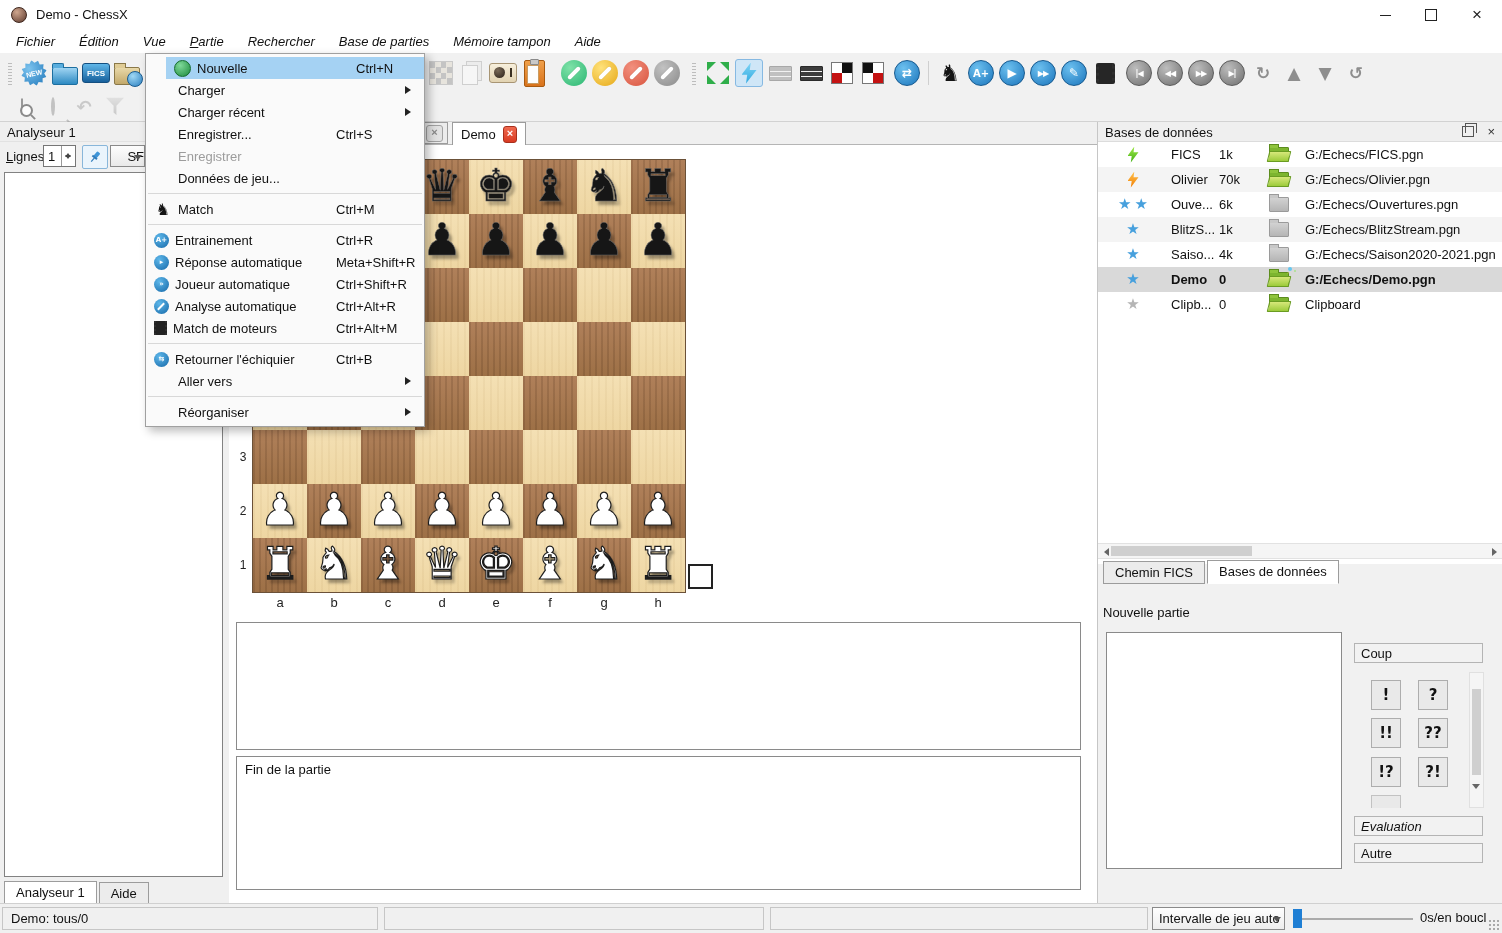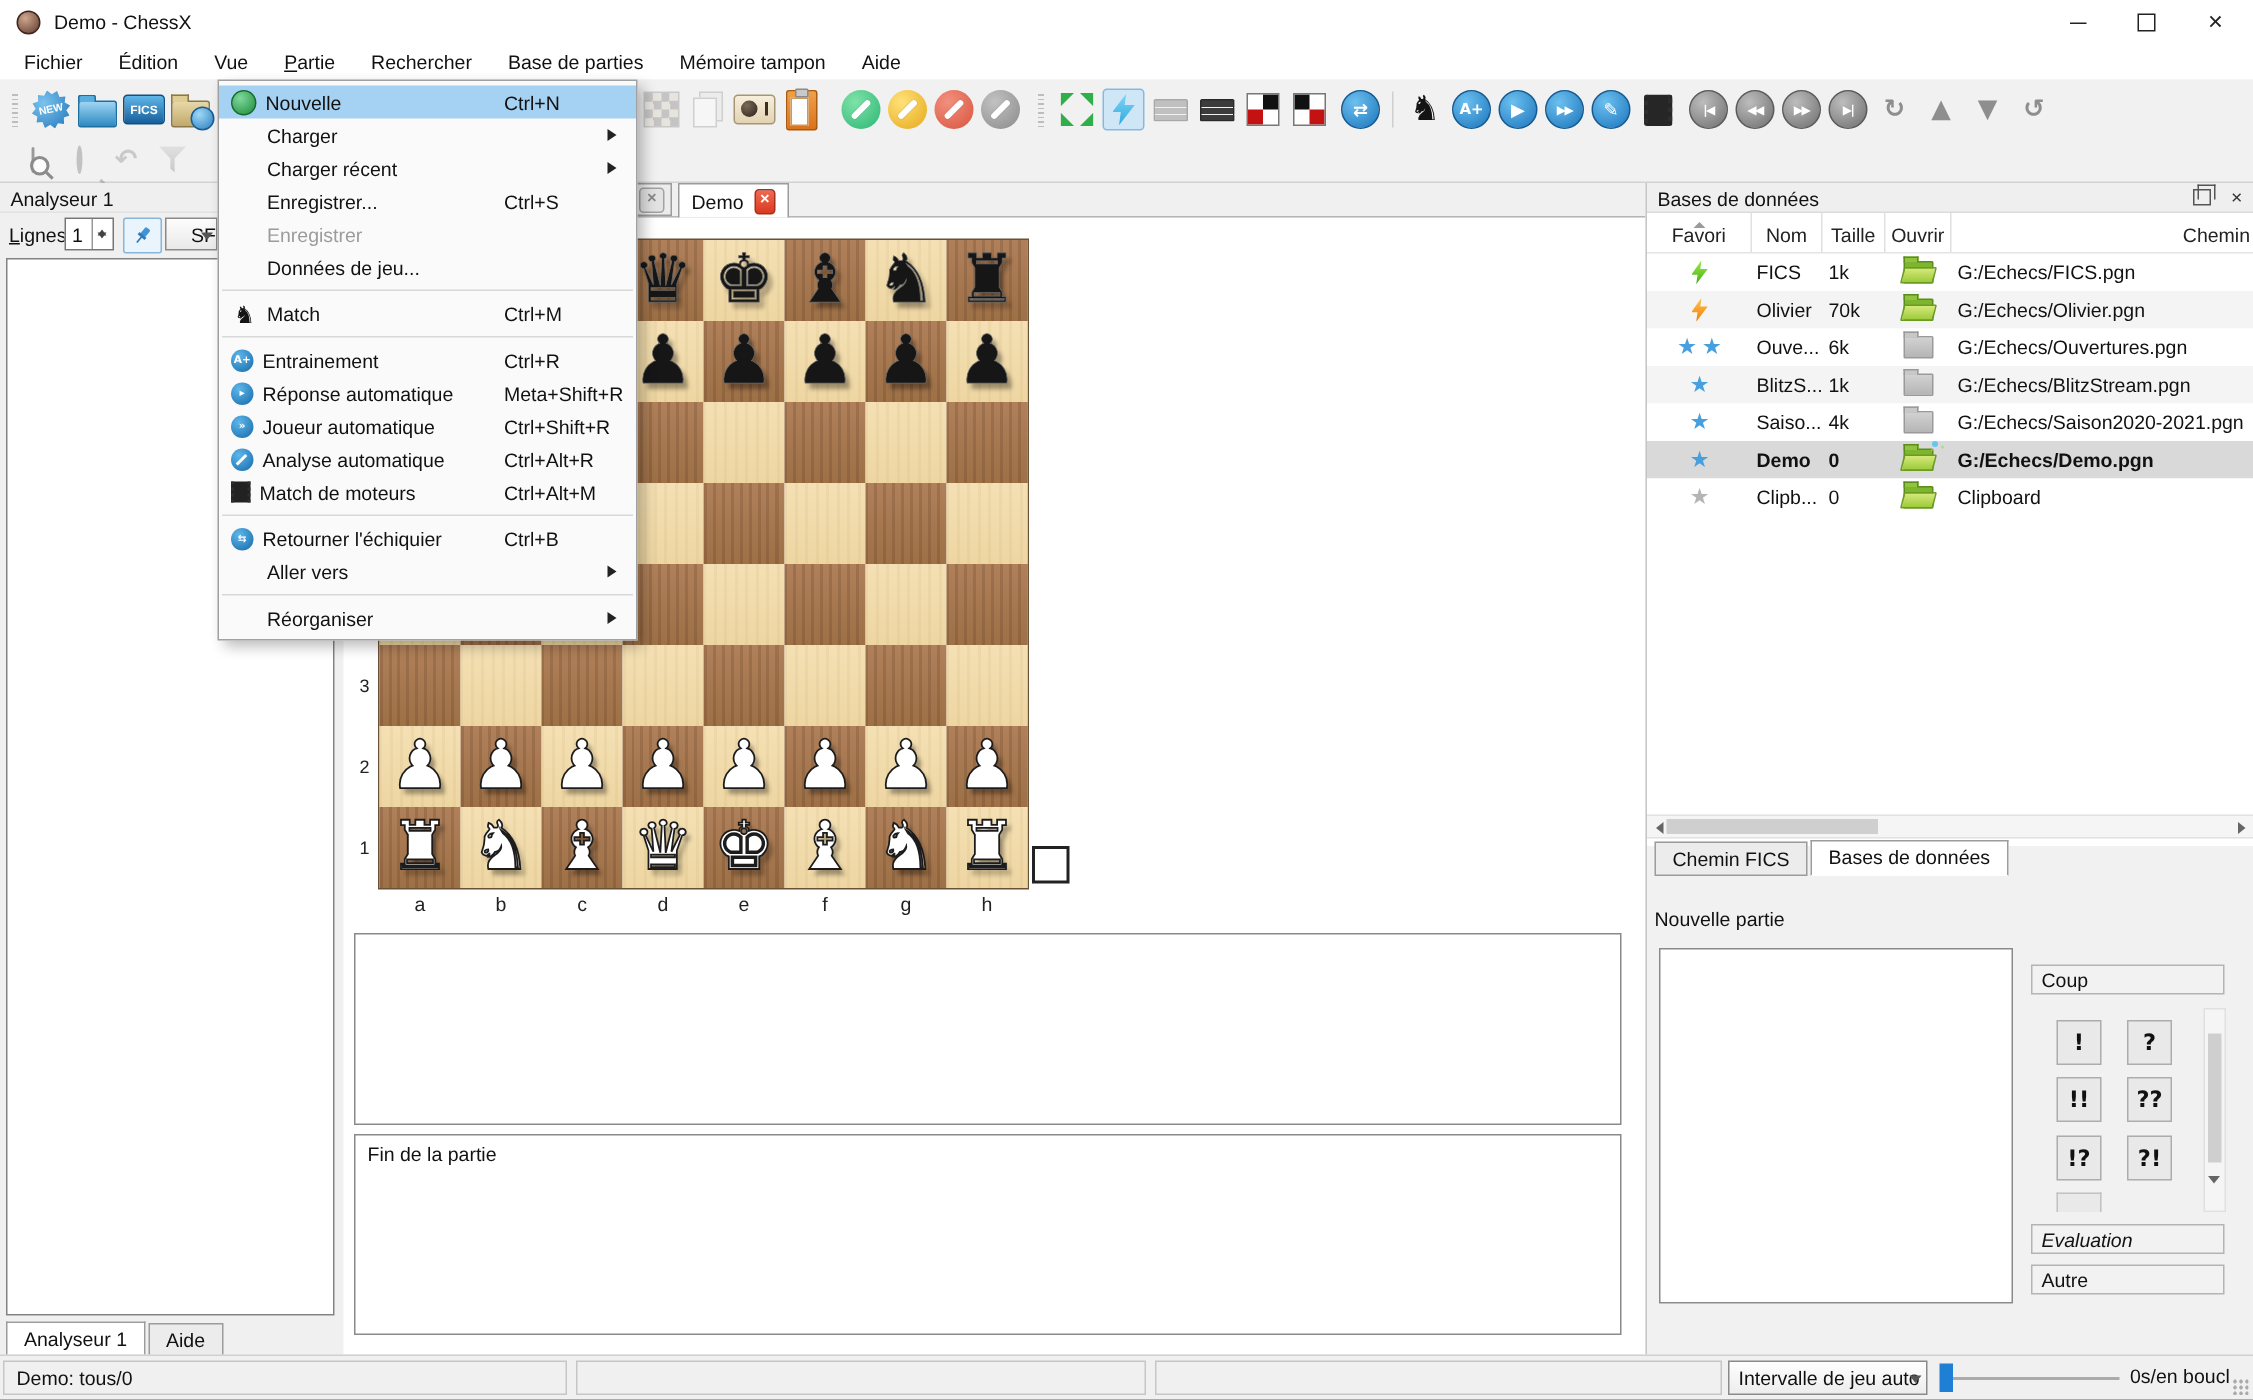--- a/index.html
+++ b/index.html
@@ -13,21 +13,21 @@
   .app-icon{position:absolute;left:11px;top:7px;width:16px;height:16px;border-radius:50%;
             background:radial-gradient(circle at 35% 30%,#cfa68e,#5d3a2e);border:1px solid #3e261d;box-sizing:border-box;}
   .title-text{position:absolute;left:36px;top:7px;font-size:13px;}
   .win-btn{position:absolute;top:0;width:46px;height:30px;display:flex;align-items:center;justify-content:center;color:#222;}
   .wb-min{left:1362px;} .wb-max{left:1408px;} .wb-close{left:1454px;font-size:17px;}
   .wb-min span{display:block;width:11px;height:1px;background:#222;}
   .wb-max span{display:block;width:10px;height:10px;border:1px solid #222;}
 
   
   .menubar{position:absolute;left:0;top:30px;width:100%;height:23px;background:#fff;display:flex;align-items:center;padding-left:4px;}
-  .menu-item{padding:3px 12px;white-space:nowrap;}
+  .menu-item{padding:3px 12px;white-space:nowrap;font-style:italic;}
 
   
   .toolbar{position:absolute;left:0;top:53px;width:100%;height:69px;background:#f1f1f1;border-bottom:1px solid #d2d2d2;box-sizing:border-box;}
   .tgroup{position:absolute;display:flex;align-items:center;gap:3px;height:34px;}
   .grip{width:4px;height:24px;background:repeating-linear-gradient(0deg,#bdbdbd 0 1px,transparent 1px 3px);margin-right:5px;}
   .tbtn{width:28px;height:28px;display:flex;align-items:center;justify-content:center;border-radius:3px;position:relative;box-sizing:border-box;}
   .tbtn.selected{background:#cfe6f7;border:1px solid #86b9e2;}
   .tbtn.disabled{opacity:.45;}
   .toolbar-sep{width:1px;height:24px;background:#cfcfcf;margin:0 4px;}
 
@@ -81,21 +81,21 @@
   .loupe{position:absolute;right:3px;bottom:3px;width:9px;height:9px;border:2px solid #8b8b8b;border-radius:50%;background:#ffffffcc;}
   .loupe::after{content:"";position:absolute;width:6px;height:2px;background:#8b8b8b;transform:rotate(45deg);right:-5px;bottom:-3px;}
   .loupe.big{position:static;width:12px;height:12px;}
   .ic-filterundo{font-family:"DejaVu Sans",sans-serif;font-size:18px;color:#9a9a9a;font-weight:bold;}
   .ic-funnel{width:18px;height:18px;background:linear-gradient(#cfcfcf,#9a9a9a);clip-path:polygon(0 4%,100% 4%,58% 48%,58% 100%,42% 86%,42% 48%);}
 
   
   .menu-popup{position:absolute;left:145px;top:53px;width:280px;background:#fafafa;border:1px solid #a0a0a0;
       box-shadow:4px 4px 9px rgba(0,0,0,.28);z-index:60;padding:3px 0;box-sizing:border-box;}
   .mrow{height:22px;display:flex;align-items:center;padding:0 6px 0 8px;position:relative;}
-  .mrow.selected{background:#a5d2f3;}
+  .mrow.selected{background:#a5d2f3;margin-left:20px;}
   .mrow.disabled{color:#9c9c9c;}
   .mi{width:18px;display:flex;justify-content:center;align-items:center;margin-right:6px;flex:none;}
   .mshort{position:absolute;left:190px;}
   .marrow{position:absolute;right:9px;top:7px;width:0;height:0;border:4px solid transparent;border-left:6px solid #222;}
   .msep{height:1px;background:#d8d8d8;margin:4px 2px;}
   .mi-new{width:15px;height:15px;border-radius:50%;background:radial-gradient(circle at 35% 30%,#7fd99a,#1c8a3c);border:1px solid #156b2d;}
   .mi-knight{font-family:"DejaVu Sans",sans-serif;font-size:16px;color:#141414;}
   .mi-circle{width:15px;height:15px;border-radius:50%;background:radial-gradient(circle at 35% 30%,#5db7ea,#1668a8);
      color:#fff;font-size:7px;font-weight:bold;display:flex;align-items:center;justify-content:center;font-family:"DejaVu Sans",sans-serif;position:relative;}
   .mi-chip{width:9px;height:14px;background:#222;border-left:2px dotted #2e2e2e;border-right:2px dotted #2e2e2e;}
@@ -564,27 +564,20 @@
     </div>
   </div>
 
   <div class="dock">
     <div class="dock-title">
       <span>Bases de données</span>
       <span class="float-icon"></span>
       <span class="dock-close">×</span>
     </div>
     <div class="db-table">
-      <div class="db-header" id="db-header">
-          <div class="hc h-fav">Favori</div>
-          <div class="hc h-nom">Nom</div>
-          <div class="hc h-taille">Taille</div>
-          <div class="hc h-ouvrir">Ouvrir</div>
-          <div class="hc h-chemin">Chemin</div>
-        </div>
       <div id="db-rows">
           <div class="db-row">
             <div class="c-fav">
               <span class="bolt green"></span>
             </div>
             <div class="c-nom">FICS</div>
             <div class="c-taille">1k</div>
             <div class="c-ouvrir">
               <span class="fold open"></span>
             </div>

